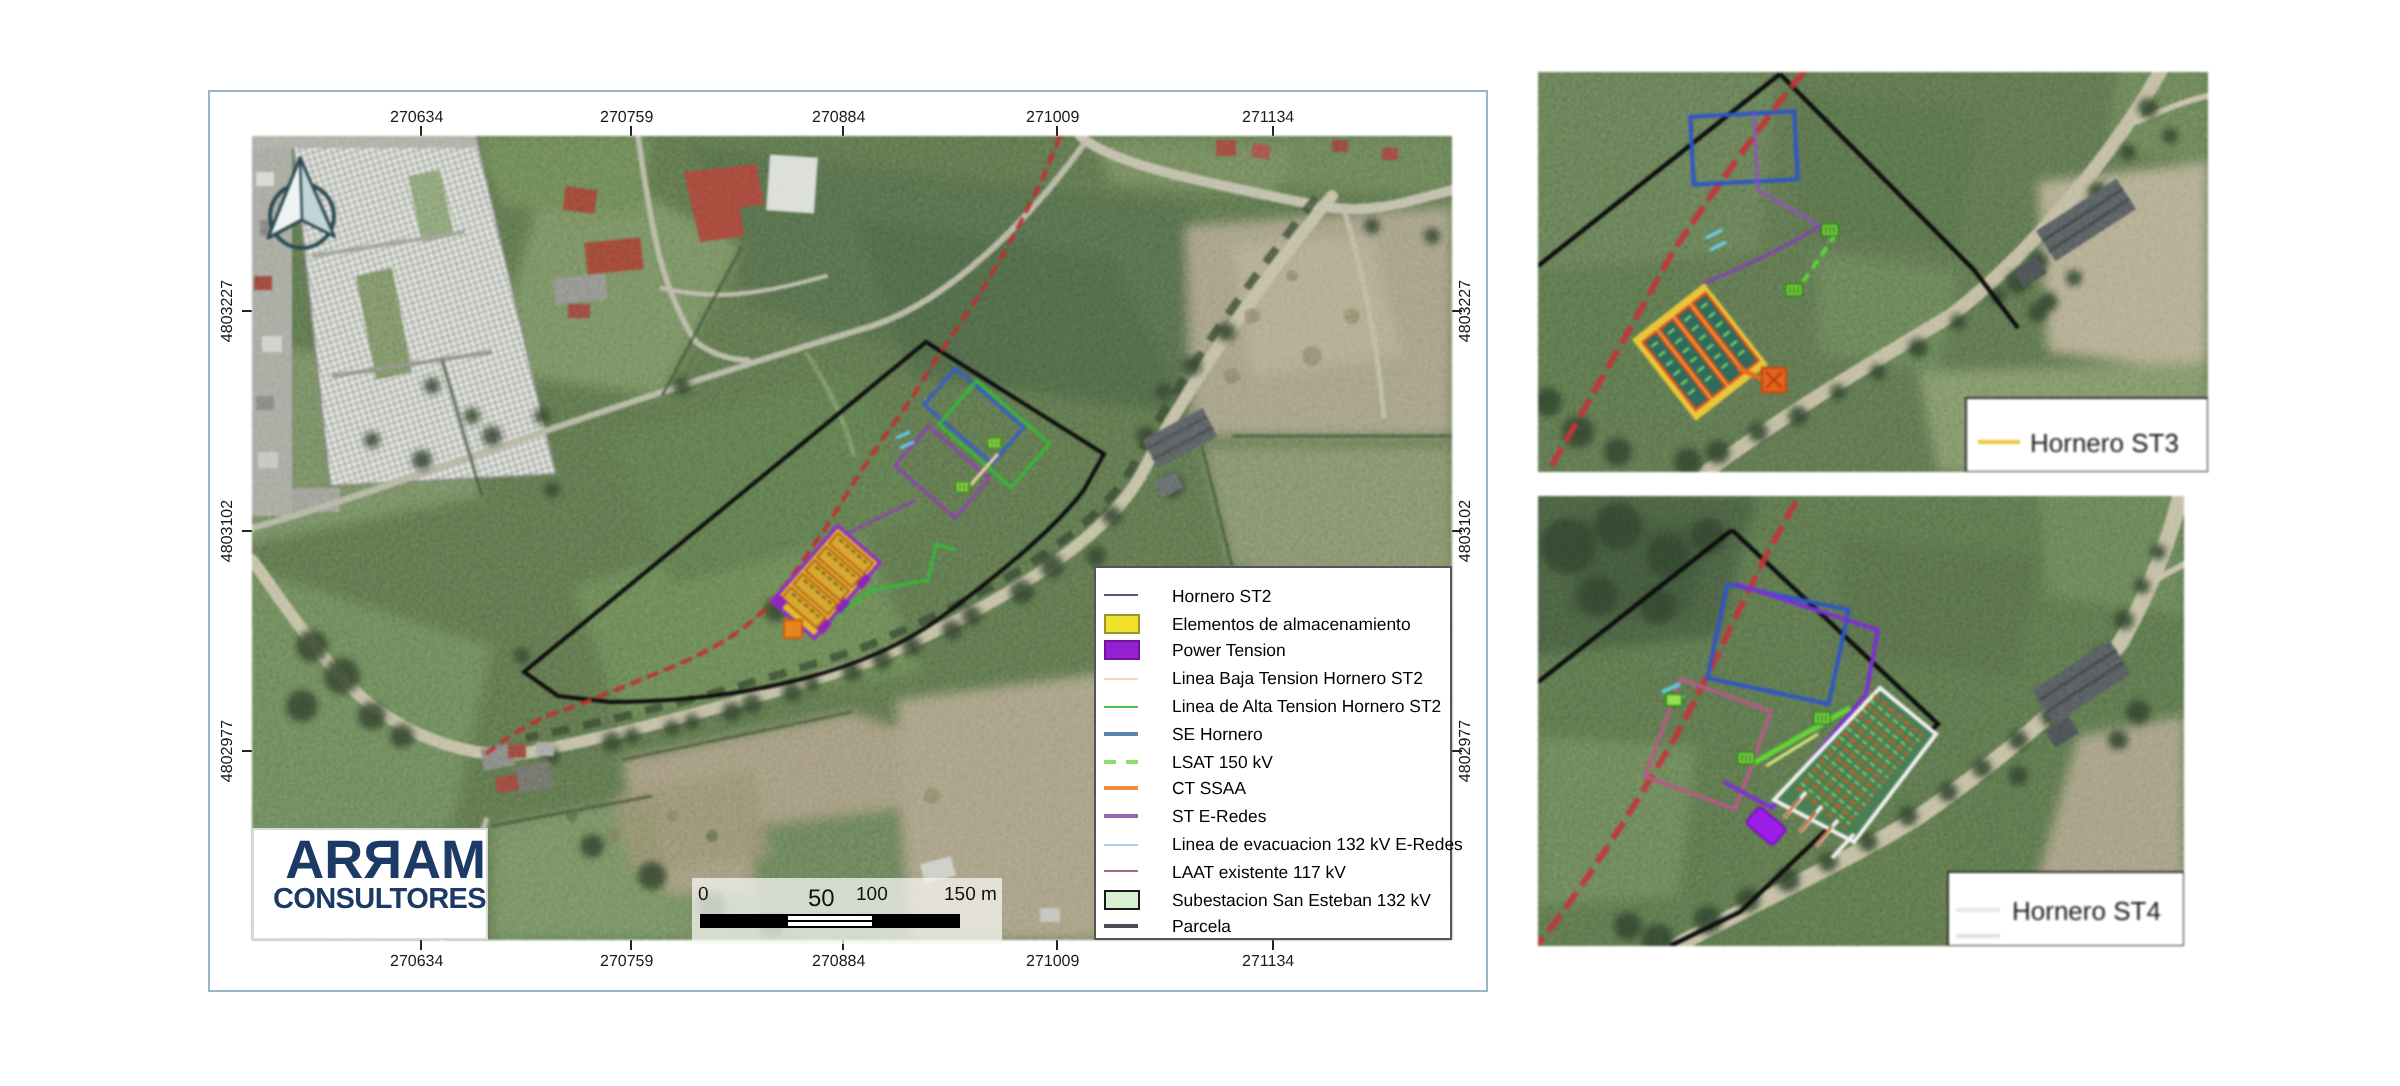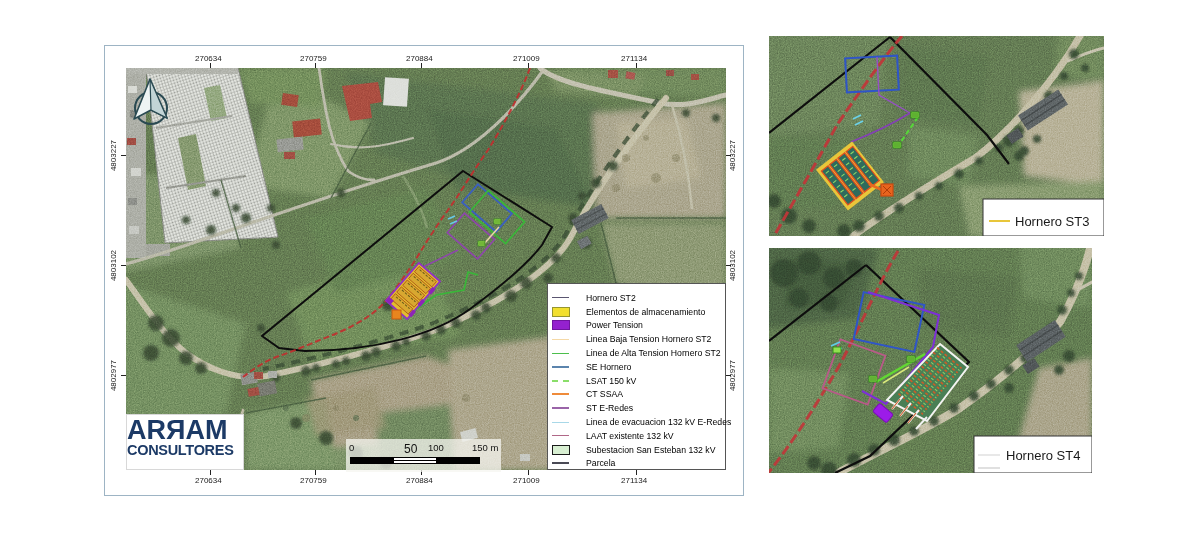--- a/index.html
+++ b/index.html
@@ -348,37 +348,37 @@
     <div class="legrow">
         <span class="legsw">
           <span style="width:17px;height:0;border-top:1.8px solid #a8d8e8;"></span>
         </span>
         <span class="legtx">Linea de evacuacion 132 kV E-Redes</span>
       </div>
     <div class="legrow">
         <span class="legsw">
           <span style="width:17px;height:0;border-top:1.8px solid #b06888;"></span>
         </span>
-        <span class="legtx">LAAT existente 132 kV</span>
+        <span class="legtx">LAAT existente 117 kV</span>
       </div>
     <div class="legrow">
         <span class="legsw">
           <span style="width:16px;height:8px;background:#d8efd2;border:1.5px solid #1a1a1a;"></span>
         </span>
         <span class="legtx">Subestacion San Esteban 132 kV</span>
       </div>
     <div class="legrow">
         <span class="legsw">
           <span style="width:17px;height:0;border-top:2px solid #4a4a55;"></span>
         </span>
         <span class="legtx">Parcela</span>
       </div>
   </div>
 
-  <div style="position:absolute;left:126px;top:414px;width:118px;height:56px;background:#fff;border:1px solid #d8d8d8;box-sizing:border-box;text-align:left;">
+  <div style="position:absolute;left:126px;top:414px;width:118px;height:56px;background:#fff;border:1px solid #d8d8d8;box-sizing:border-box;text-align:right;">
     <div style="font-size:27px;font-weight:bold;color:#1c3a66;line-height:26px;margin-top:2px;letter-spacing:0px;">ARЯAM</div>
     <div style="font-size:14.5px;font-weight:bold;color:#1c3a66;line-height:15px;letter-spacing:-0.3px;">CONSULTORES</div>
   </div>
 
   <div style="position:absolute;left:346px;top:439px;width:155px;height:33px;background:rgba(245,245,240,0.75);">
     <div style="position:absolute;left:3px;top:3px;font-size:9.5px;color:#111;">0</div>
     <div style="position:absolute;left:58px;top:3px;font-size:12px;color:#111;">50</div>
     <div style="position:absolute;left:82px;top:3px;font-size:9.5px;color:#111;">100</div>
     <div style="position:absolute;left:126px;top:3px;font-size:9.5px;color:#111;">150 m</div>
     <div style="position:absolute;left:4px;top:18px;width:128px;height:5px;border:1px solid #000;background:#fff;">

